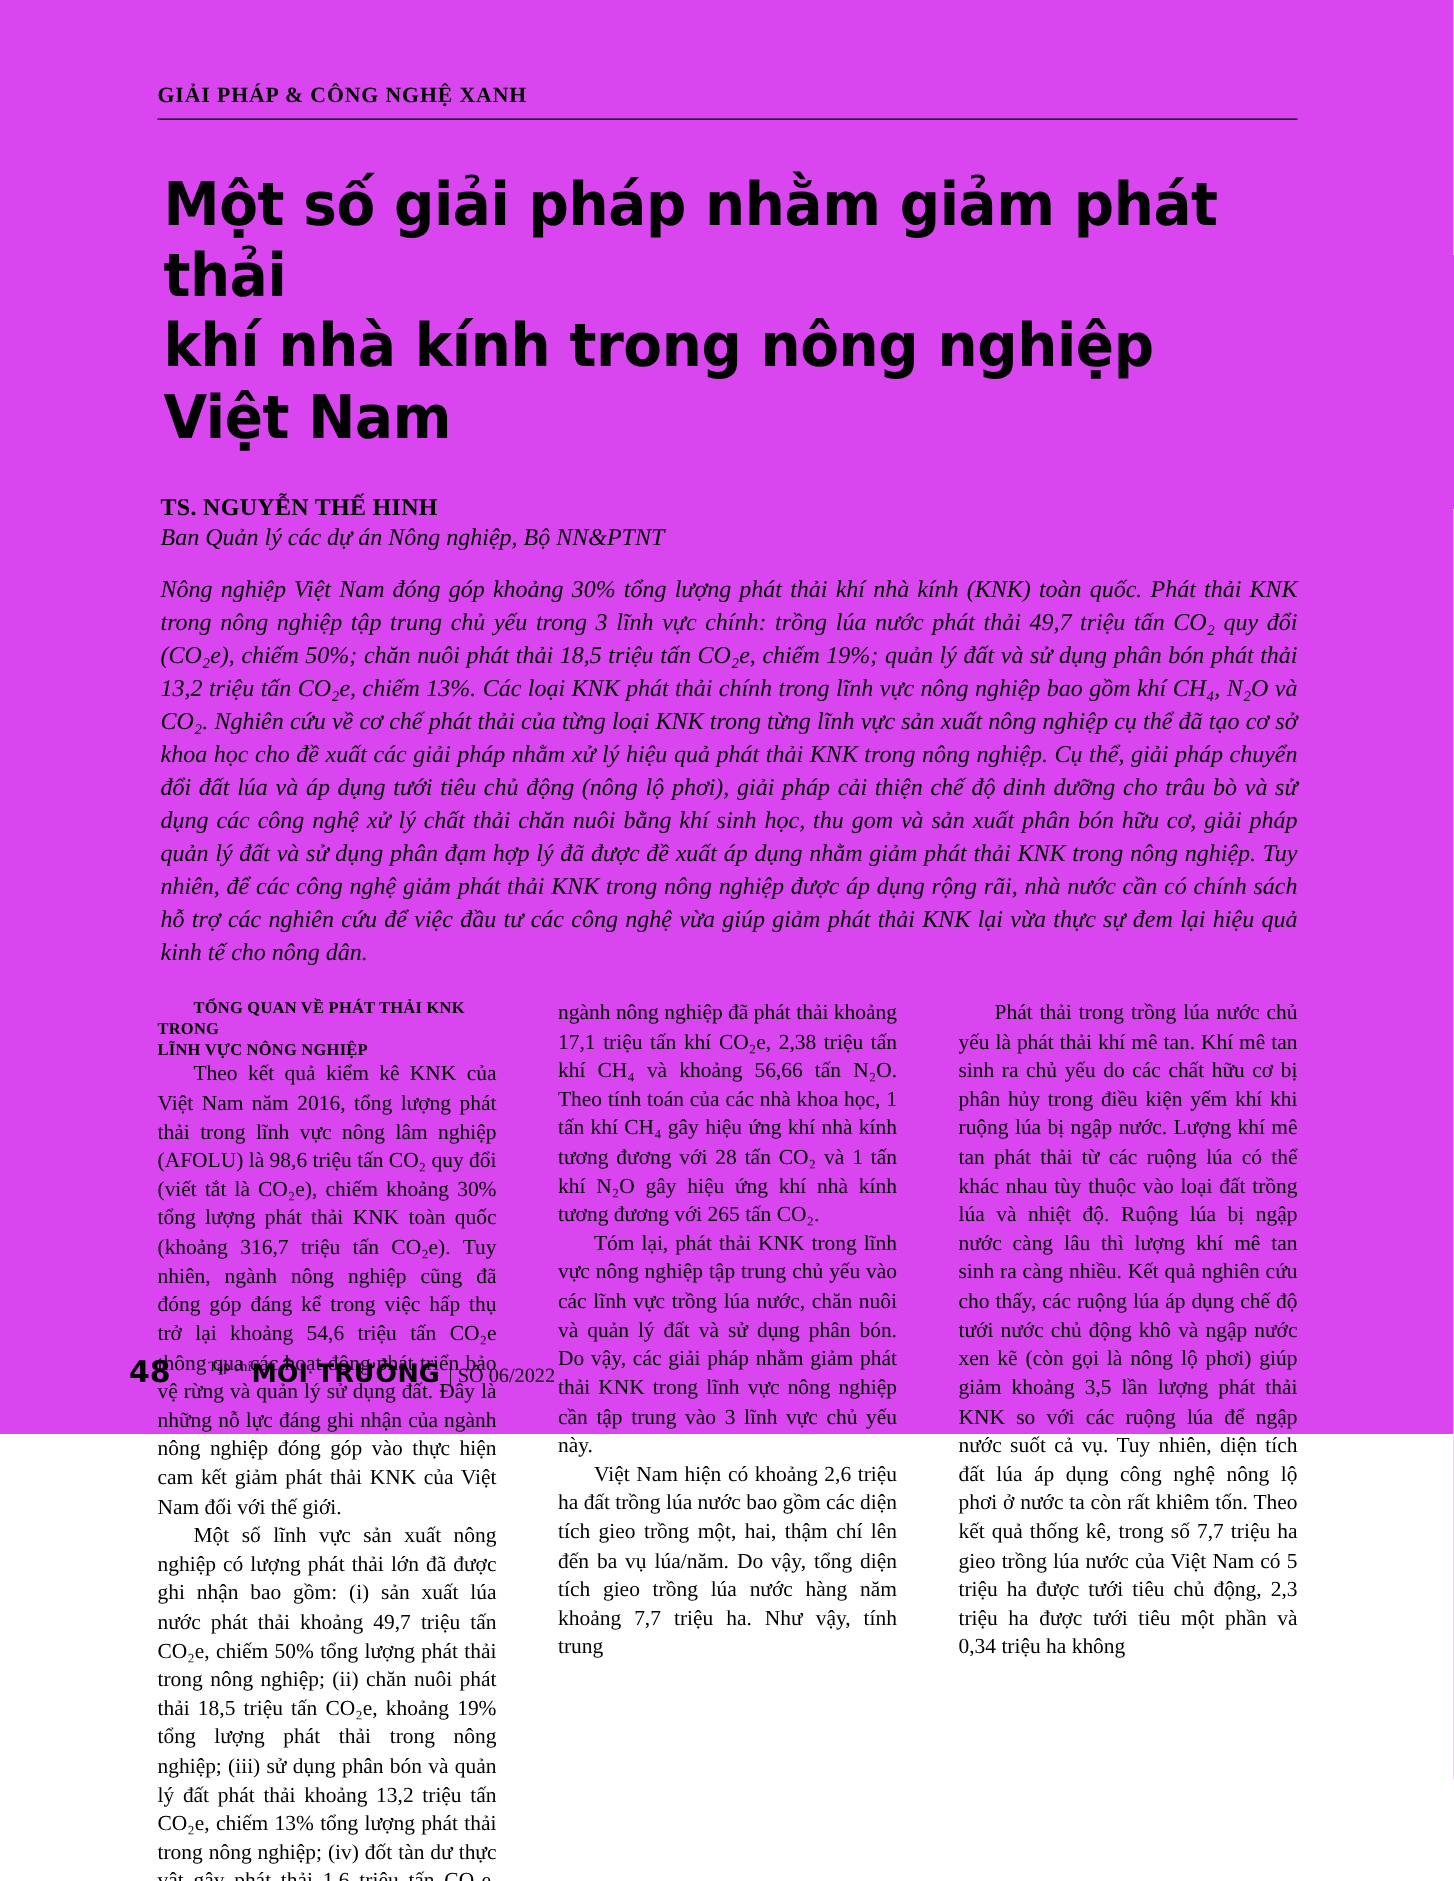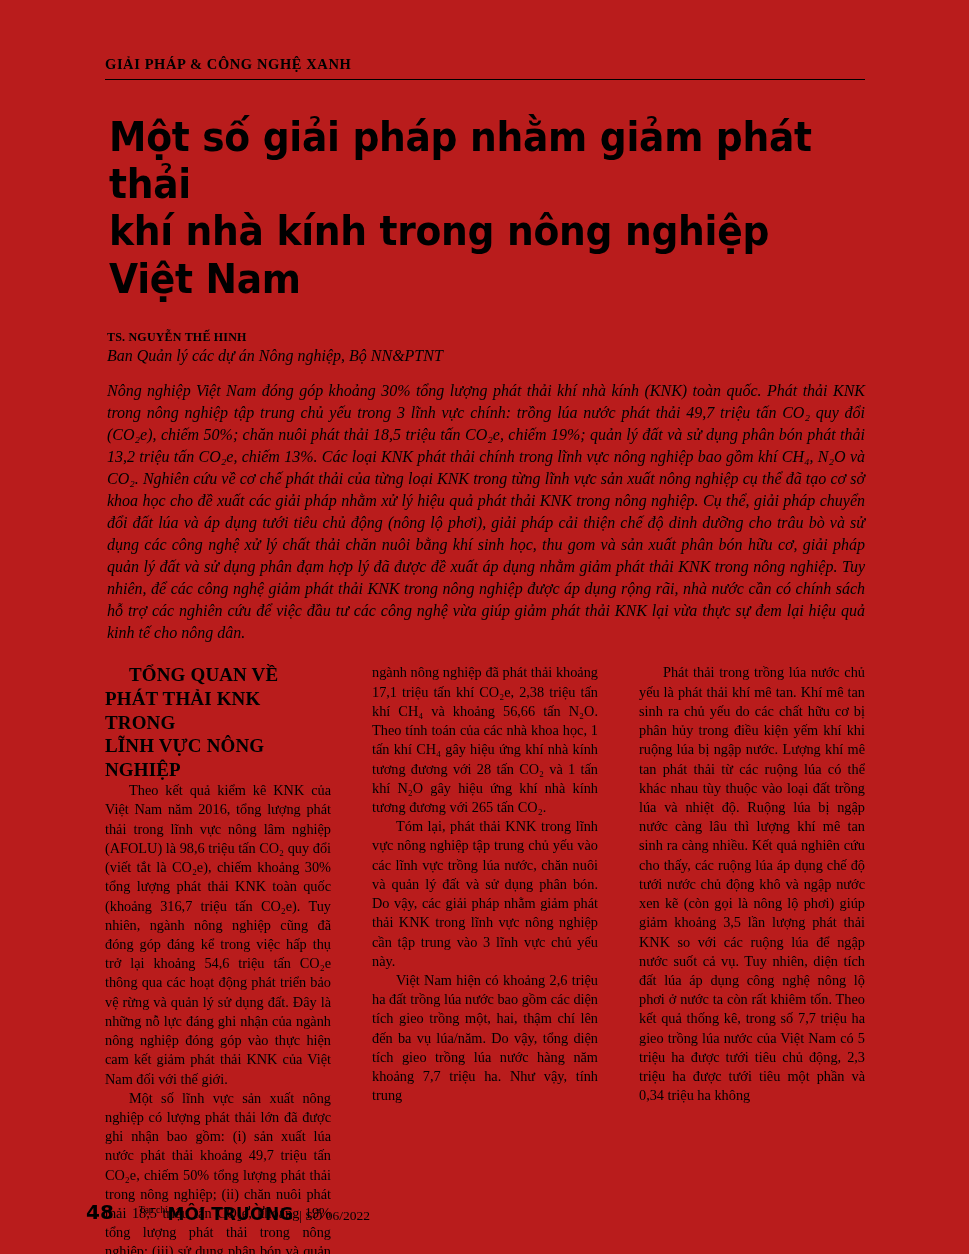--- a/index.html
+++ b/index.html
@@ -12,22 +12,22 @@
     height: 1254px;
     font-family: "Liberation Serif", "DejaVu Serif", serif;
     color: #000000;
     position: relative;
     overflow: hidden;
   }
   .page {
     position: absolute;
     left: 0; top: 0;
     width: 969px;
-    height: 1254px;
-    background: #b91c1c;
+    height: 956px;
+    background: #d946ef;
   }
   .content {
     position: absolute;
     left: 105px;
     top: 56px;
     width: 760px;
   }
 
   
   .kicker {
@@ -59,21 +59,21 @@
     white-space: pre-line;
   }
 
   
   .byline {
     margin-top: 24px;
     margin-left: 2px;
   }
   .author {
     font-weight: bold;
-    font-size: 12px;
+    font-size: 16px;
     letter-spacing: 0.2px;
   }
   .affiliation {
     font-style: italic;
     font-size: 16px;
     margin-top: 2px;
   }
 
   
   .abstract {
@@ -101,21 +101,21 @@
     text-justify: inter-word;
   }
   .col + .col { margin-left: 41px; }
   .col p {
     margin: 0;
     text-indent: 24px;
   }
   .col p.noindent { text-indent: 0; }
   .sec-head {
     font-weight: bold;
-    font-size: 19px;
+    font-size: 11px;
     line-height: 1.24;
     letter-spacing: 0.15px;
     text-align: left;
     margin: 0 0 9px 0;
     text-indent: 0;
     white-space: pre-line;
   }
   .sec-head.spaced { margin-top: 13px; }
 
   

